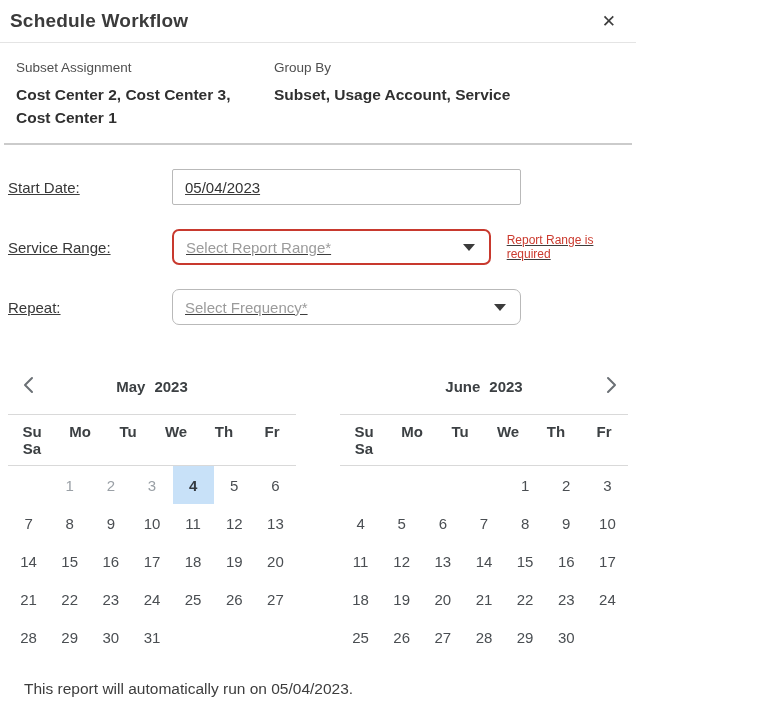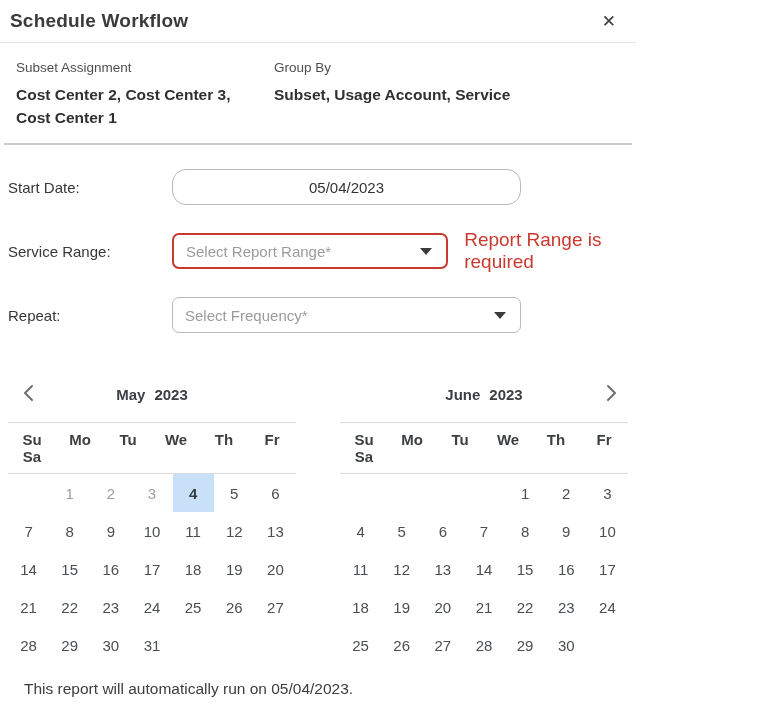--- a/index.html
+++ b/index.html
@@ -34,41 +34,41 @@
   .sum-col.c2 { width: 258px; padding-right: 28px; margin-left: 8px; }
   .sum-col.c3 { flex: 1; }
   .sum-label { font-size: 13.5px; color: #4f4f4f; margin-bottom: 8px; }
   .sum-value { font-size: 15.5px; font-weight: 700; color: #303030; line-height: 23px; }
 
   .section-divider {
     border: none; border-top: 2px solid #cbcbcb; margin: 14px 4px 0 4px;
   }
 
   
-  .form-area { padding: 24px 8px 5px 8px; }
+  .form-area { padding: 24px 8px 5px 8px; text-decoration: underline; }
   .form-row { display: flex; align-items: center; margin-bottom: 24px; }
   .form-row:last-child { margin-bottom: 0; }
   .form-label { width: 164px; font-size: 15px; color: #373737; flex-shrink: 0; }
   .text-input {
-    width: 349px; height: 36px; border: 1px solid #b9b9b9; border-radius: 14px;
-    font-size: 15px; color: #333; padding: 0 12px; font-family: inherit; background: #fff; text-align: center;
+    width: 349px; height: 36px; border: 1px solid #b9b9b9; border-radius: 2px;
+    font-size: 15px; color: #333; padding: 0 12px; font-family: inherit; background: #fff;
   }
   .select-box {
     width: 349px; height: 36px; border: 1px solid #b9b9b9; border-radius: 7px;
     display: flex; align-items: center; justify-content: space-between;
     padding: 0 14px 0 12px; cursor: pointer; background: #fff;
   }
   .select-box.error { border: 2px solid #c8392e; }
   .select-placeholder { font-size: 15px; color: #9b9b9b; }
   .dd-arrow {
     width: 0; height: 0;
     border-left: 6px solid transparent; border-right: 6px solid transparent;
     border-top: 7px solid #3b3b3b;
   }
-  .error-msg { font-size: 19px; color: #cb3a2e; margin-left: 16px; }
+  .error-msg { font-size: 12px; color: #cb3a2e; margin-left: 16px; }
 
   
   .calendars { display: flex; padding: 41px 8px 0 8px; gap: 44px; justify-content: flex-end; }
   .calendar { width: 352px; }
   .cal-header {
     height: 30px; display: flex; align-items: center; position: relative;
     justify-content: center; margin-bottom: 13px;
   }
   .cal-title { font-size: 15px; font-weight: 700; color: #3c4043; display: flex; gap: 9px; }
   .cal-nav {

